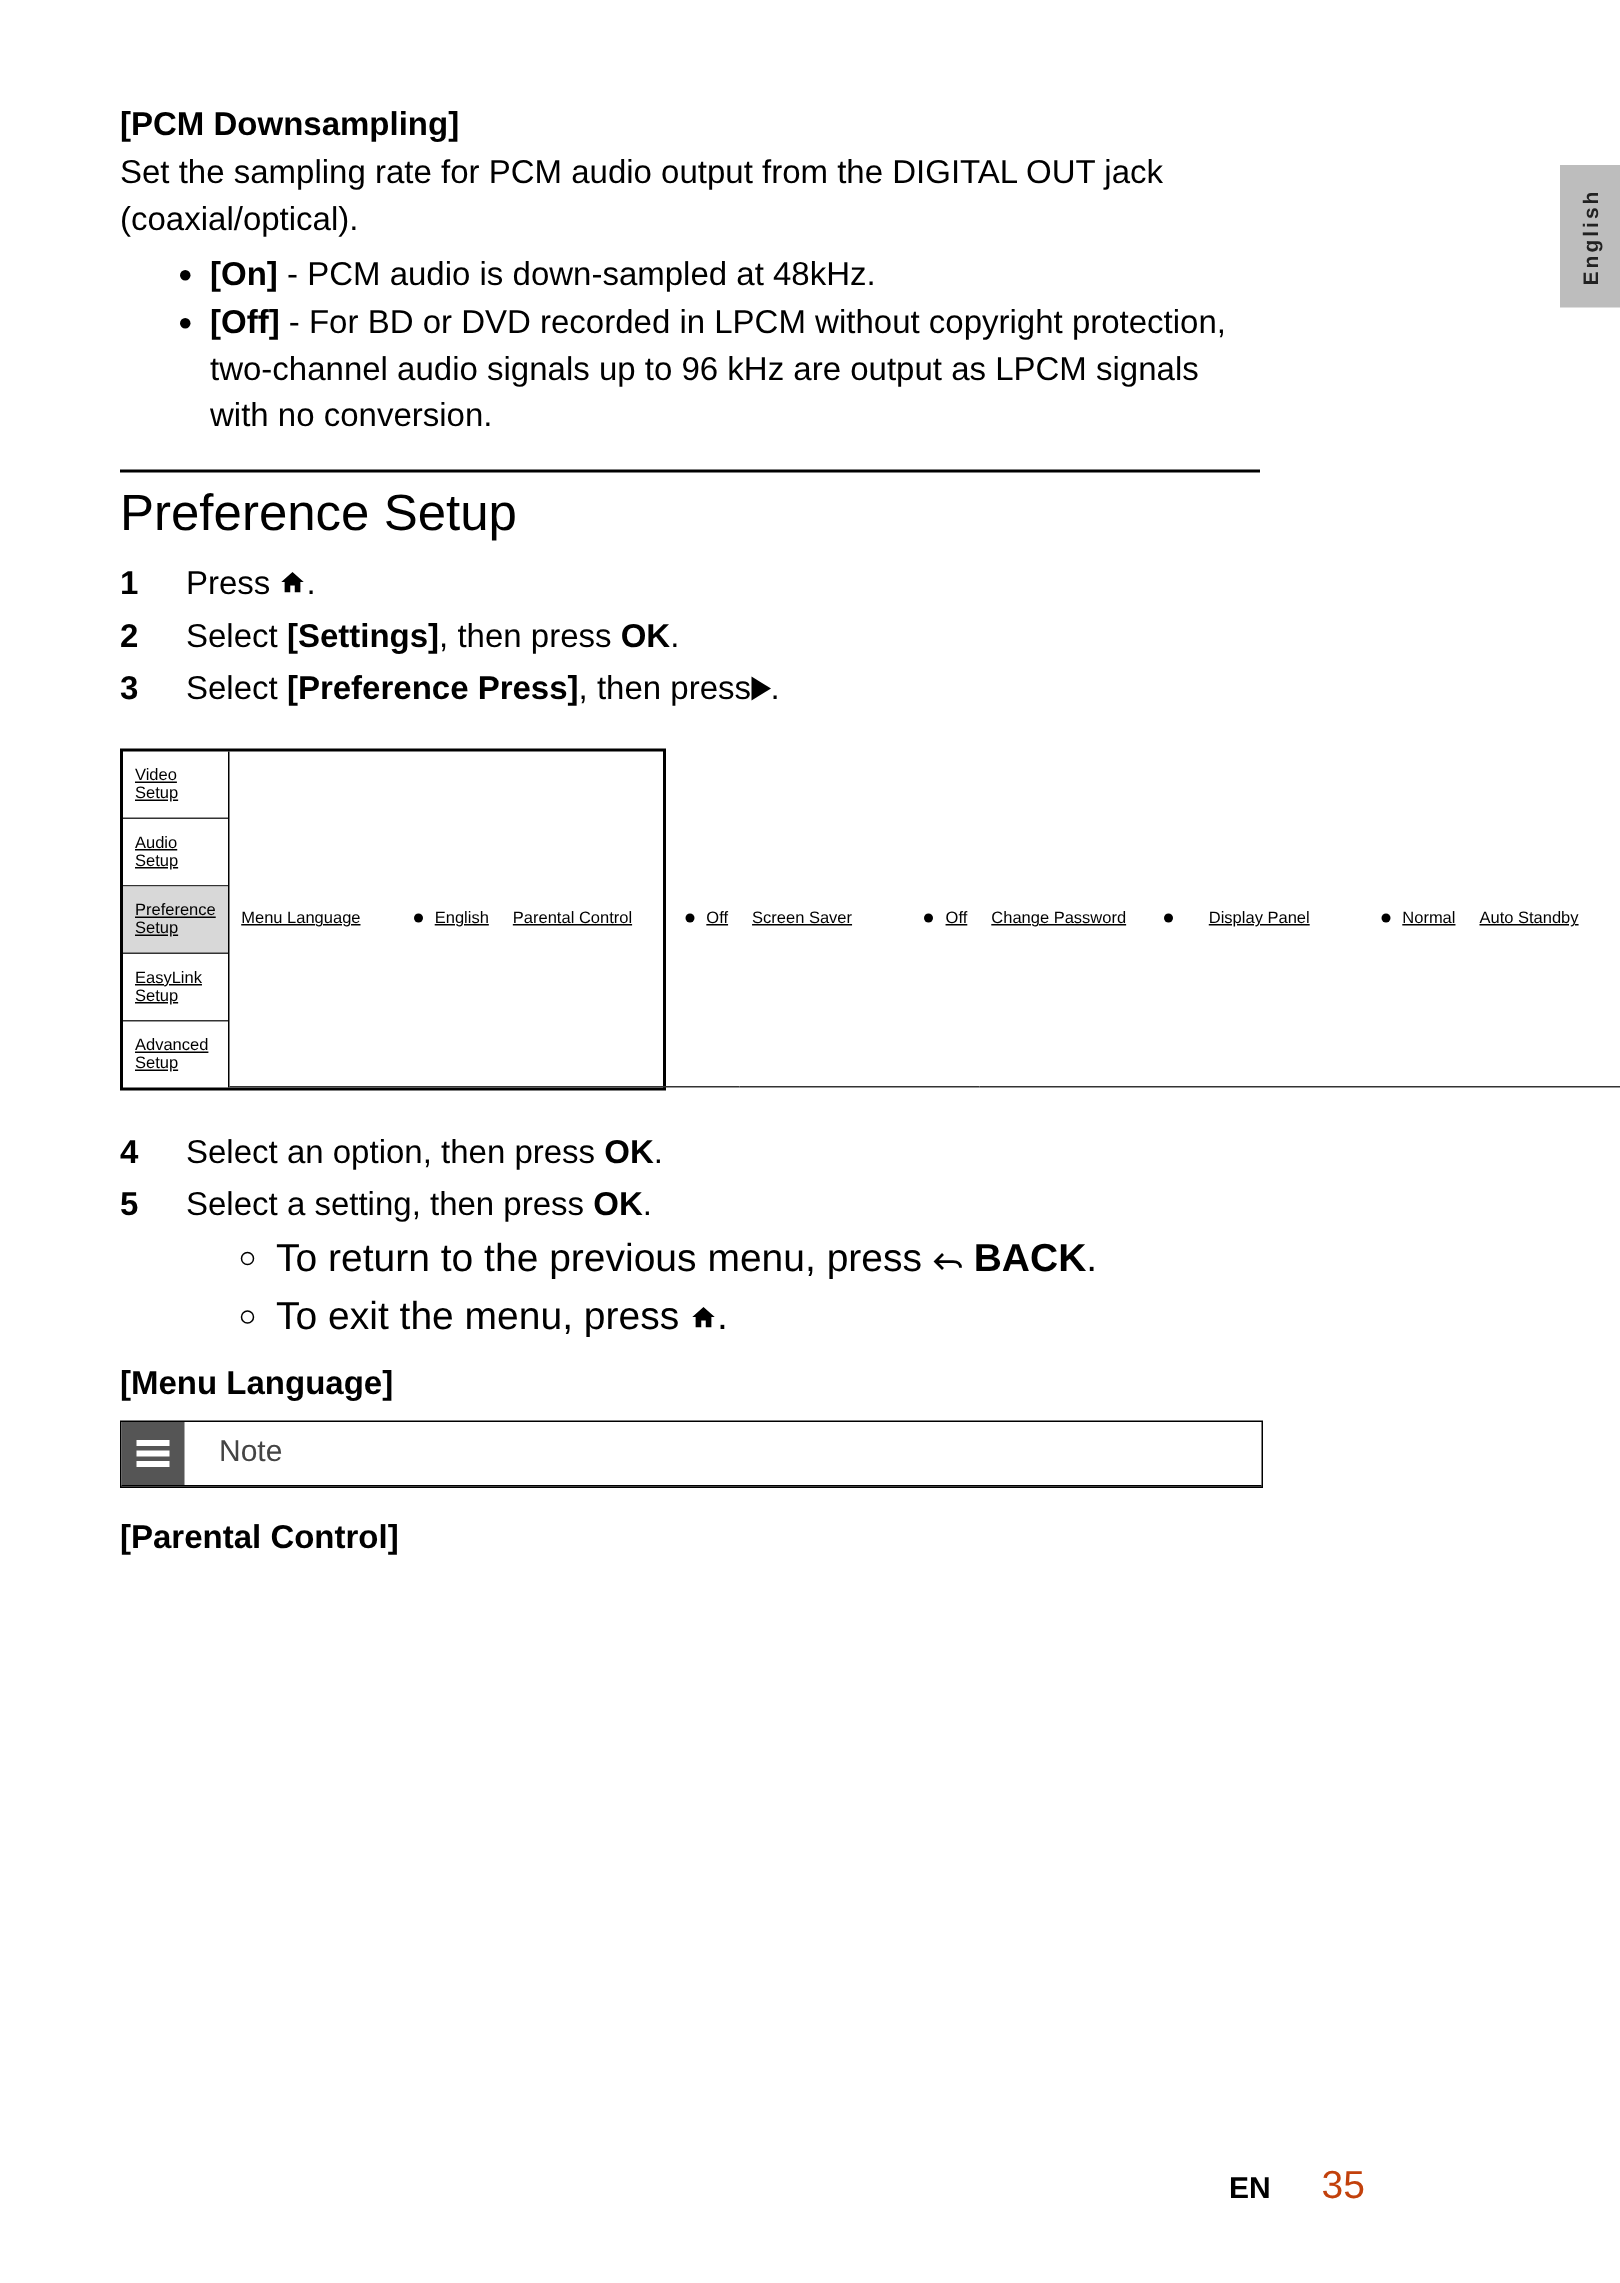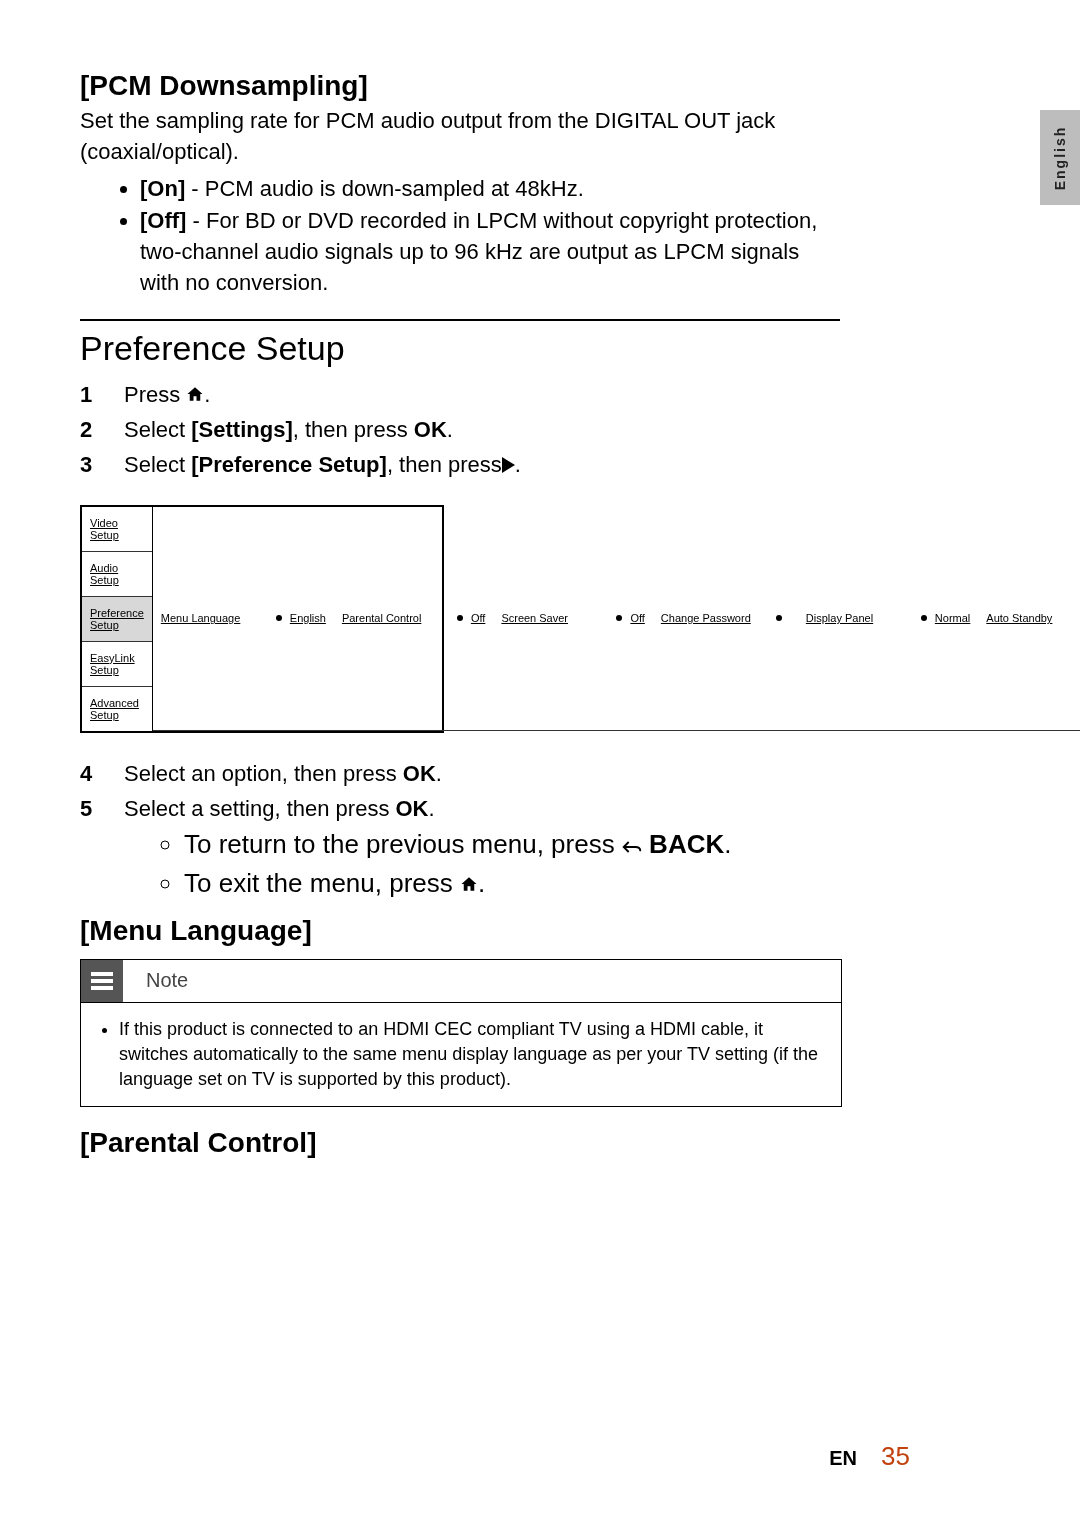--- a/index.html
+++ b/index.html
@@ -31,21 +31,21 @@
     transform: rotate(-90deg);
     font-size: 14px;
     font-weight: bold;
     letter-spacing: 2px;
     color: #222;
   }
   .content {
     width: 760px;
   }
   .section-title {
-    font-size: 28px;
+    font-size: 22px;
     font-weight: bold;
     margin: 0 0 4px 0;
   }
   .body-text {
     font-size: 22px;
     line-height: 1.4;
     margin: 0 0 6px 0;
   }
   ul.bullets {
     margin: 0 0 12px 0;
@@ -199,21 +199,21 @@
     font-size: 18px;
     line-height: 1.4;
   }
   .note-body ul { margin:0; padding-left:20px; }
   .footer {
     position: absolute;
     bottom: 50px;
     right: 170px;
     font-size: 20px;
     display:flex;
-    gap:24px;
+    gap:34px;
     align-items:baseline;
   }
   .footer .en { font-weight: bold; }
   .footer .pg { font-size: 26px; color:#c2410c; }
 </style>
 </head>
 <body>
 
 <div class="side-tab">
   <span>English</span>
@@ -248,21 +248,21 @@
       </li>
       <li>
         <span class="num">2</span>
         <span class="step-body">
           <span>Select </span><span class="b">[Settings]</span><span>, then press </span><span class="b">OK</span><span>.</span>
         </span>
       </li>
       <li>
         <span class="num">3</span>
         <span class="step-body">
-          <span>Select </span><span class="b">[Preference Setup]</span><span>, then press</span><span class="icon-play"></span><span>.</span>
+          <span>Select </span><span class="b">[Preference Press]</span><span>, then press</span><span class="icon-play"></span><span>.</span>
         </span>
       </li>
     </ol>
 
     <div class="settings-table">
       <div class="st-left">
         <div class="cell">Video Setup</div>
         <div class="cell">Audio Setup</div>
         <div class="cell selected">Preference Setup</div>
         <div class="cell">EasyLink Setup</div>
@@ -339,25 +339,20 @@
 
     <div class="note-box">
       <div class="note-header">
         <div class="note-icon">
           <div class="bar"></div>
             <div class="bar"></div>
             <div class="bar"></div>
         </div>
         <div class="note-title">Note</div>
       </div>
-      <div class="note-body">
-        <ul>
-            <li>If this product is connected to an HDMI CEC compliant TV using a HDMI cable, it switches automatically to the same menu display language as per your TV setting (if the language set on TV is supported by this product).</li>
-          </ul>
-      </div>
     </div>
 
     <p class="section-title">[Parental Control]</p>
 
   </div>
 </div>
 
 <div class="footer">
   <span class="en">EN</span>
   <span class="pg">35</span>

